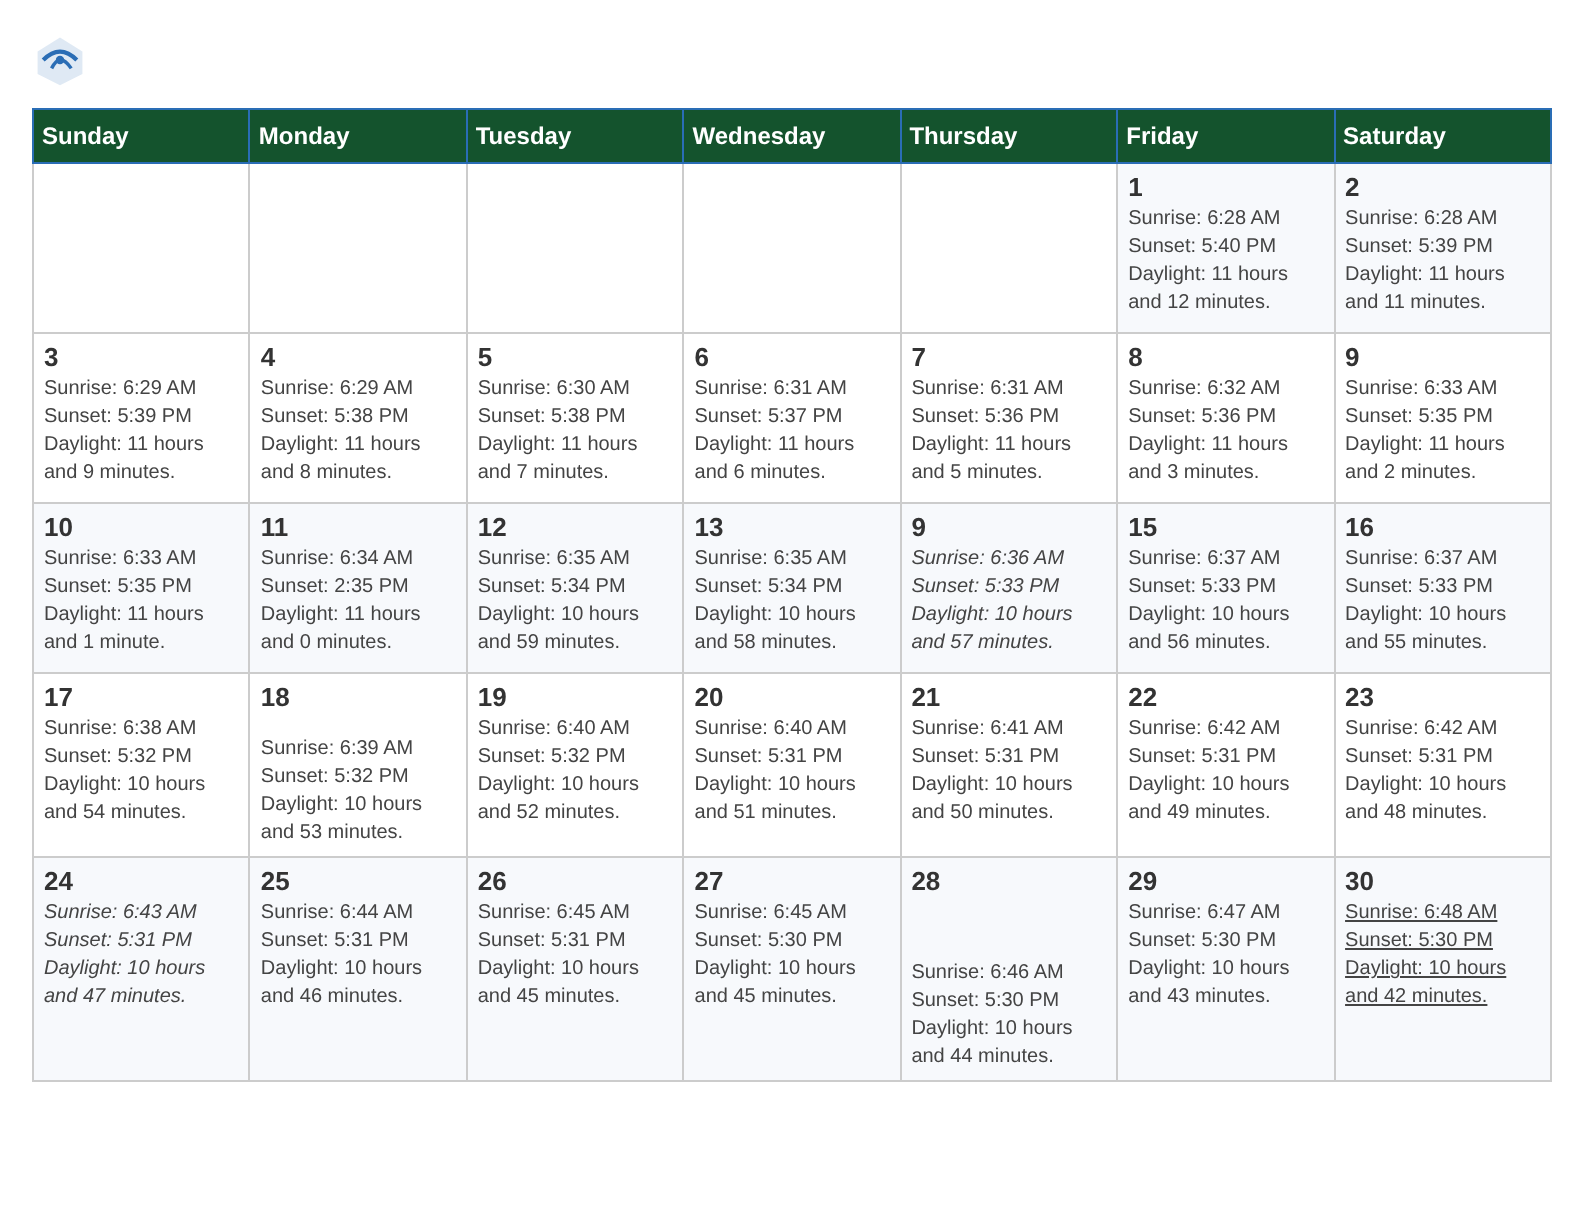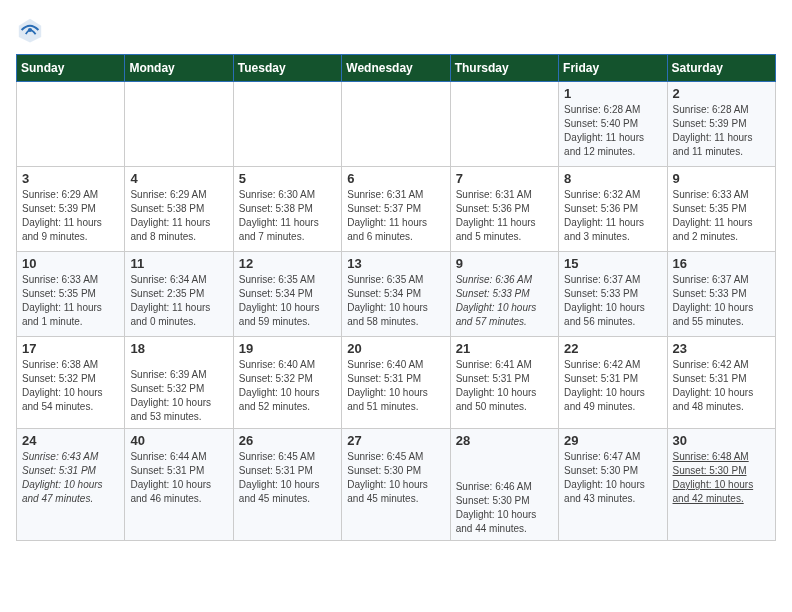--- a/index.html
+++ b/index.html
@@ -280,21 +280,21 @@
         </td>
       </tr>
       <tr>
         <td>
           <div class="day-num">24</div>
           <div class="day-info" style="white-space: pre-line; font-style: italic;">Sunrise: 6:43 AM
 Sunset: 5:31 PM
 Daylight: 10 hours and 47 minutes.</div>
         </td>
         <td>
-          <div class="day-num">40</div>
+          <div class="day-num">25</div>
           <div class="day-info" style="white-space: pre-line;">Sunrise: 6:44 AM
 Sunset: 5:31 PM
 Daylight: 10 hours and 46 minutes.</div>
         </td>
         <td>
           <div class="day-num">26</div>
           <div class="day-info" style="white-space: pre-line;">Sunrise: 6:45 AM
 Sunset: 5:31 PM
 Daylight: 10 hours and 45 minutes.</div>
         </td>

